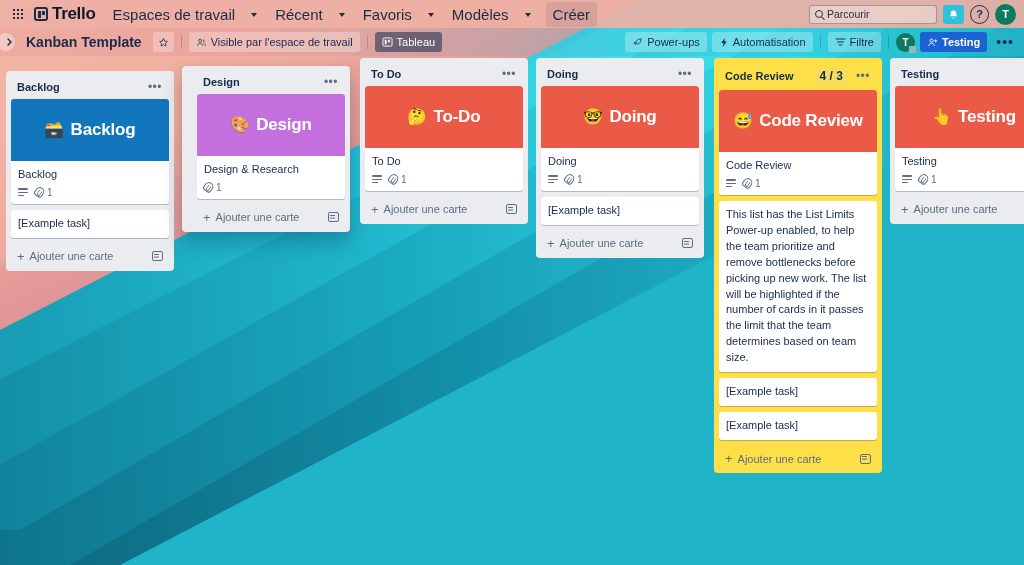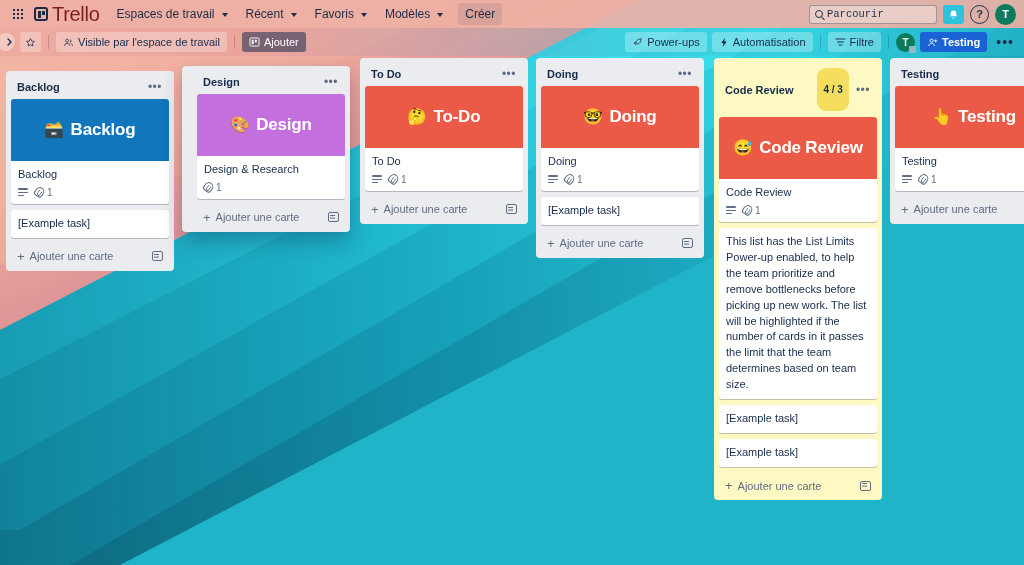--- a/index.html
+++ b/index.html
@@ -66,27 +66,27 @@
     border: 2px solid #1D2B45;
     border-radius: 3px;
     position: relative;
   }
   .brand-mark:before, .brand-mark:after {
     content:""; position:absolute; background:#1D2B45;
   }
   .brand-mark:before { left: 1.5px; top: 1.5px; width: 3px; height: 7px; }
   .brand-mark:after  { left: 6px; top: 1.5px; width: 3px; height: 4.5px; }
   .brand-name {
-    font-size: 20px; font-weight: normal; color: #7f1d1d;
+    font-size: 17px; font-weight: bold; color: #0f172a;
     letter-spacing: -0.3px;
   }
 
   .nav-item {
-    display: flex; align-items: center; gap: 7px;
-    font-size: 12px; color: #1D2B45;
+    display: flex; align-items: center; gap: 16px;
+    font-size: 15px; color: #1D2B45;
     padding: 4px 7px;
     border-radius: 3px;
     cursor: pointer;
     white-space: nowrap;
     text-align: right;
   }
   .nav-item.create { background: rgba(29,43,69,0.10); margin-left: 4px; }
   .caret {
     width: 0; height: 0;
     border-left: 3.5px solid transparent;
@@ -101,21 +101,21 @@
   }
   .search-box {
     width: 128px; height: 19px;
     background: rgba(255,255,255,0.35);
     border: 1px solid rgba(29,43,69,0.35);
     border-radius: 3px;
     display: flex; align-items: center;
     padding: 0 5px; gap: 4px;
     cursor: text;
   }
-  .search-box .ph { font-size: 10.5px; color: #22324d; font-family: Liberation Mono, monospace; }
+  .search-box .ph { font-size: 10.5px; color: #22324d; }
   .magnifier {
     width: 8px; height: 8px;
     border: 1.4px solid #22324d;
     border-radius: 50%;
     position: relative; flex: none;
   }
   .magnifier:after {
     content:""; position:absolute;
     right:-3px; bottom:-2px;
     width: 4px; height: 1.4px;
@@ -226,37 +226,37 @@
     width: 168px;
     background: #EBECF0;
     border-radius: 4px;
     padding: 5px 5px 4px 5px;
     pointer-events: auto;
   }
   .list.lifted {
     box-shadow: 0 10px 20px rgba(9,30,66,0.28), 0 0 1px rgba(9,30,66,0.20);
     padding-left: 15px;
   }
-  .list.limited { background: #fef9c3; }
+  .list.limited { background: #fde047; }
 
   .list-header {
     display: flex; align-items: center;
     padding: 5px 4px 6px 6px;
     gap: 4px;
   }
   .list-title {
     font-size: 11px; font-weight: bold; color: #172B4D;
     flex: 1; white-space: nowrap; overflow: hidden;
     cursor: pointer;
   }
   .limit-badge {
     background: #F5DD5D;
     color: #172B4D;
-    font-size: 10px; font-weight: 600;
-    padding: 16px 6px; border-radius: 9px;
+    font-size: 12px; font-weight: 600;
+    padding: 1px 6px; border-radius: 9px;
     white-space: nowrap;
   }
   .list-menu {
     color: #5E6C84; font-size: 12px; letter-spacing: 0.5px;
     line-height: 8px; padding: 2px 3px; cursor: pointer;
   }
 
   .card {
     background: #FFFFFF;
     border-radius: 3px;
@@ -458,20 +458,21 @@
   </div>
 </div>
 
 <div id="board-header">
   <div class="sidebar-toggle">
     <svg width="6" height="8" viewBox="0 0 6 8">
       <path d="M1 1l3 3-3 3" stroke="#172B4D" stroke-width="1.4" fill="none" stroke-linecap="round"></path>
     </svg>
   </div>
 
+  <div id="board-title">Kanban Template</div>
 
   <div class="hdr-btn star">
     <svg width="11" height="11" viewBox="0 0 24 24">
       <path d="M12 3.5l2.6 5.4 5.9.8-4.3 4.1 1 5.9-5.2-2.8-5.2 2.8 1-5.9L3.5 9.7l5.9-.8z" fill="none" stroke="#172B4D" stroke-width="1.7" stroke-linejoin="round"></path>
     </svg>
   </div>
 
   <div class="hdr-sep"></div>
 
   <div class="hdr-btn">
@@ -484,21 +485,21 @@
   </div>
 
   <div class="hdr-sep"></div>
 
   <div class="hdr-btn dark">
     <svg width="11" height="10" viewBox="0 0 24 22">
       <rect x="2" y="2" width="20" height="18" rx="2.5" fill="none" stroke="#ffffff" stroke-width="2"></rect>
       <rect x="6" y="6" width="4" height="10" fill="#ffffff"></rect>
       <rect x="13" y="6" width="4" height="6" fill="#ffffff"></rect>
     </svg>
-    <span>Ajouter</span>
+    <span>Tableau</span>
   </div>
   <div class="hdr-btn chev">
     
   </div>
 
   <div class="hdr-right">
     <div class="hdr-btn">
       <svg width="11" height="11" viewBox="0 0 24 24">
         <path d="M20 4c-6 0-9 3-12 7l5 5c4-3 7-6 7-12z" fill="none" stroke="#172B4D" stroke-width="1.7" stroke-linejoin="round"></path>
         <path d="M8 11l-4 2 3 1 1 3 2-4" fill="none" stroke="#172B4D" stroke-width="1.5" stroke-linejoin="round"></path>

